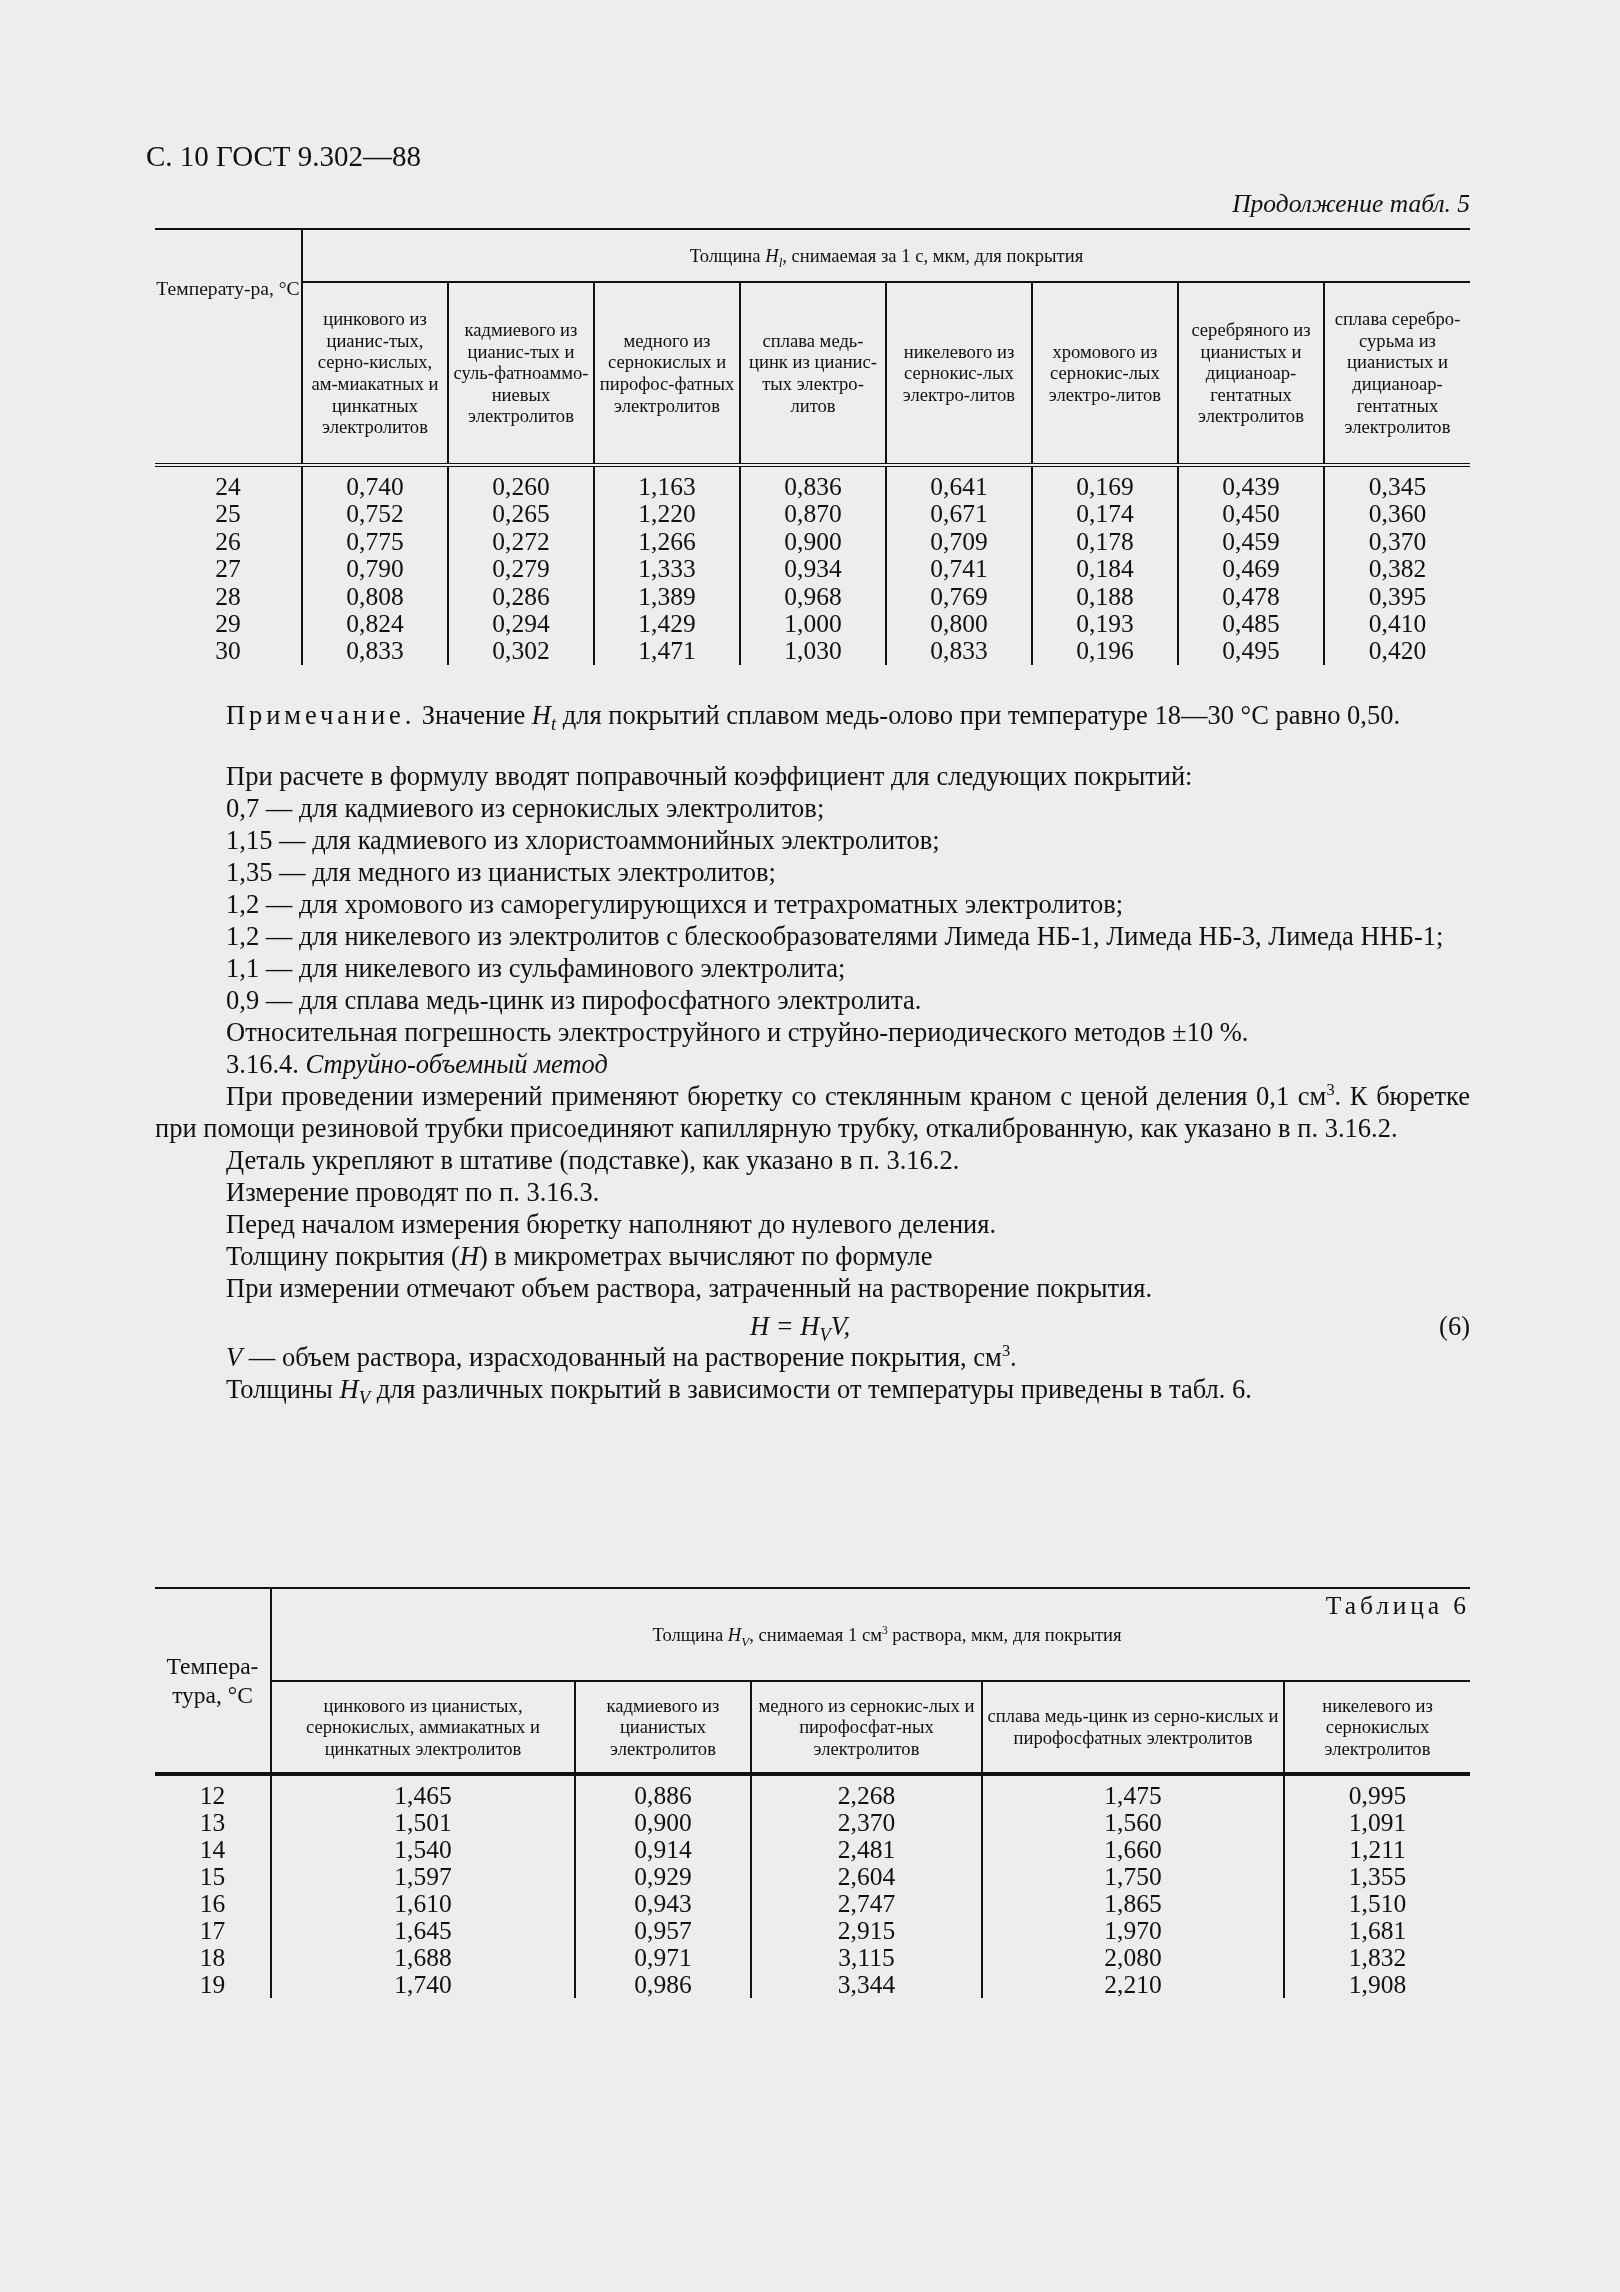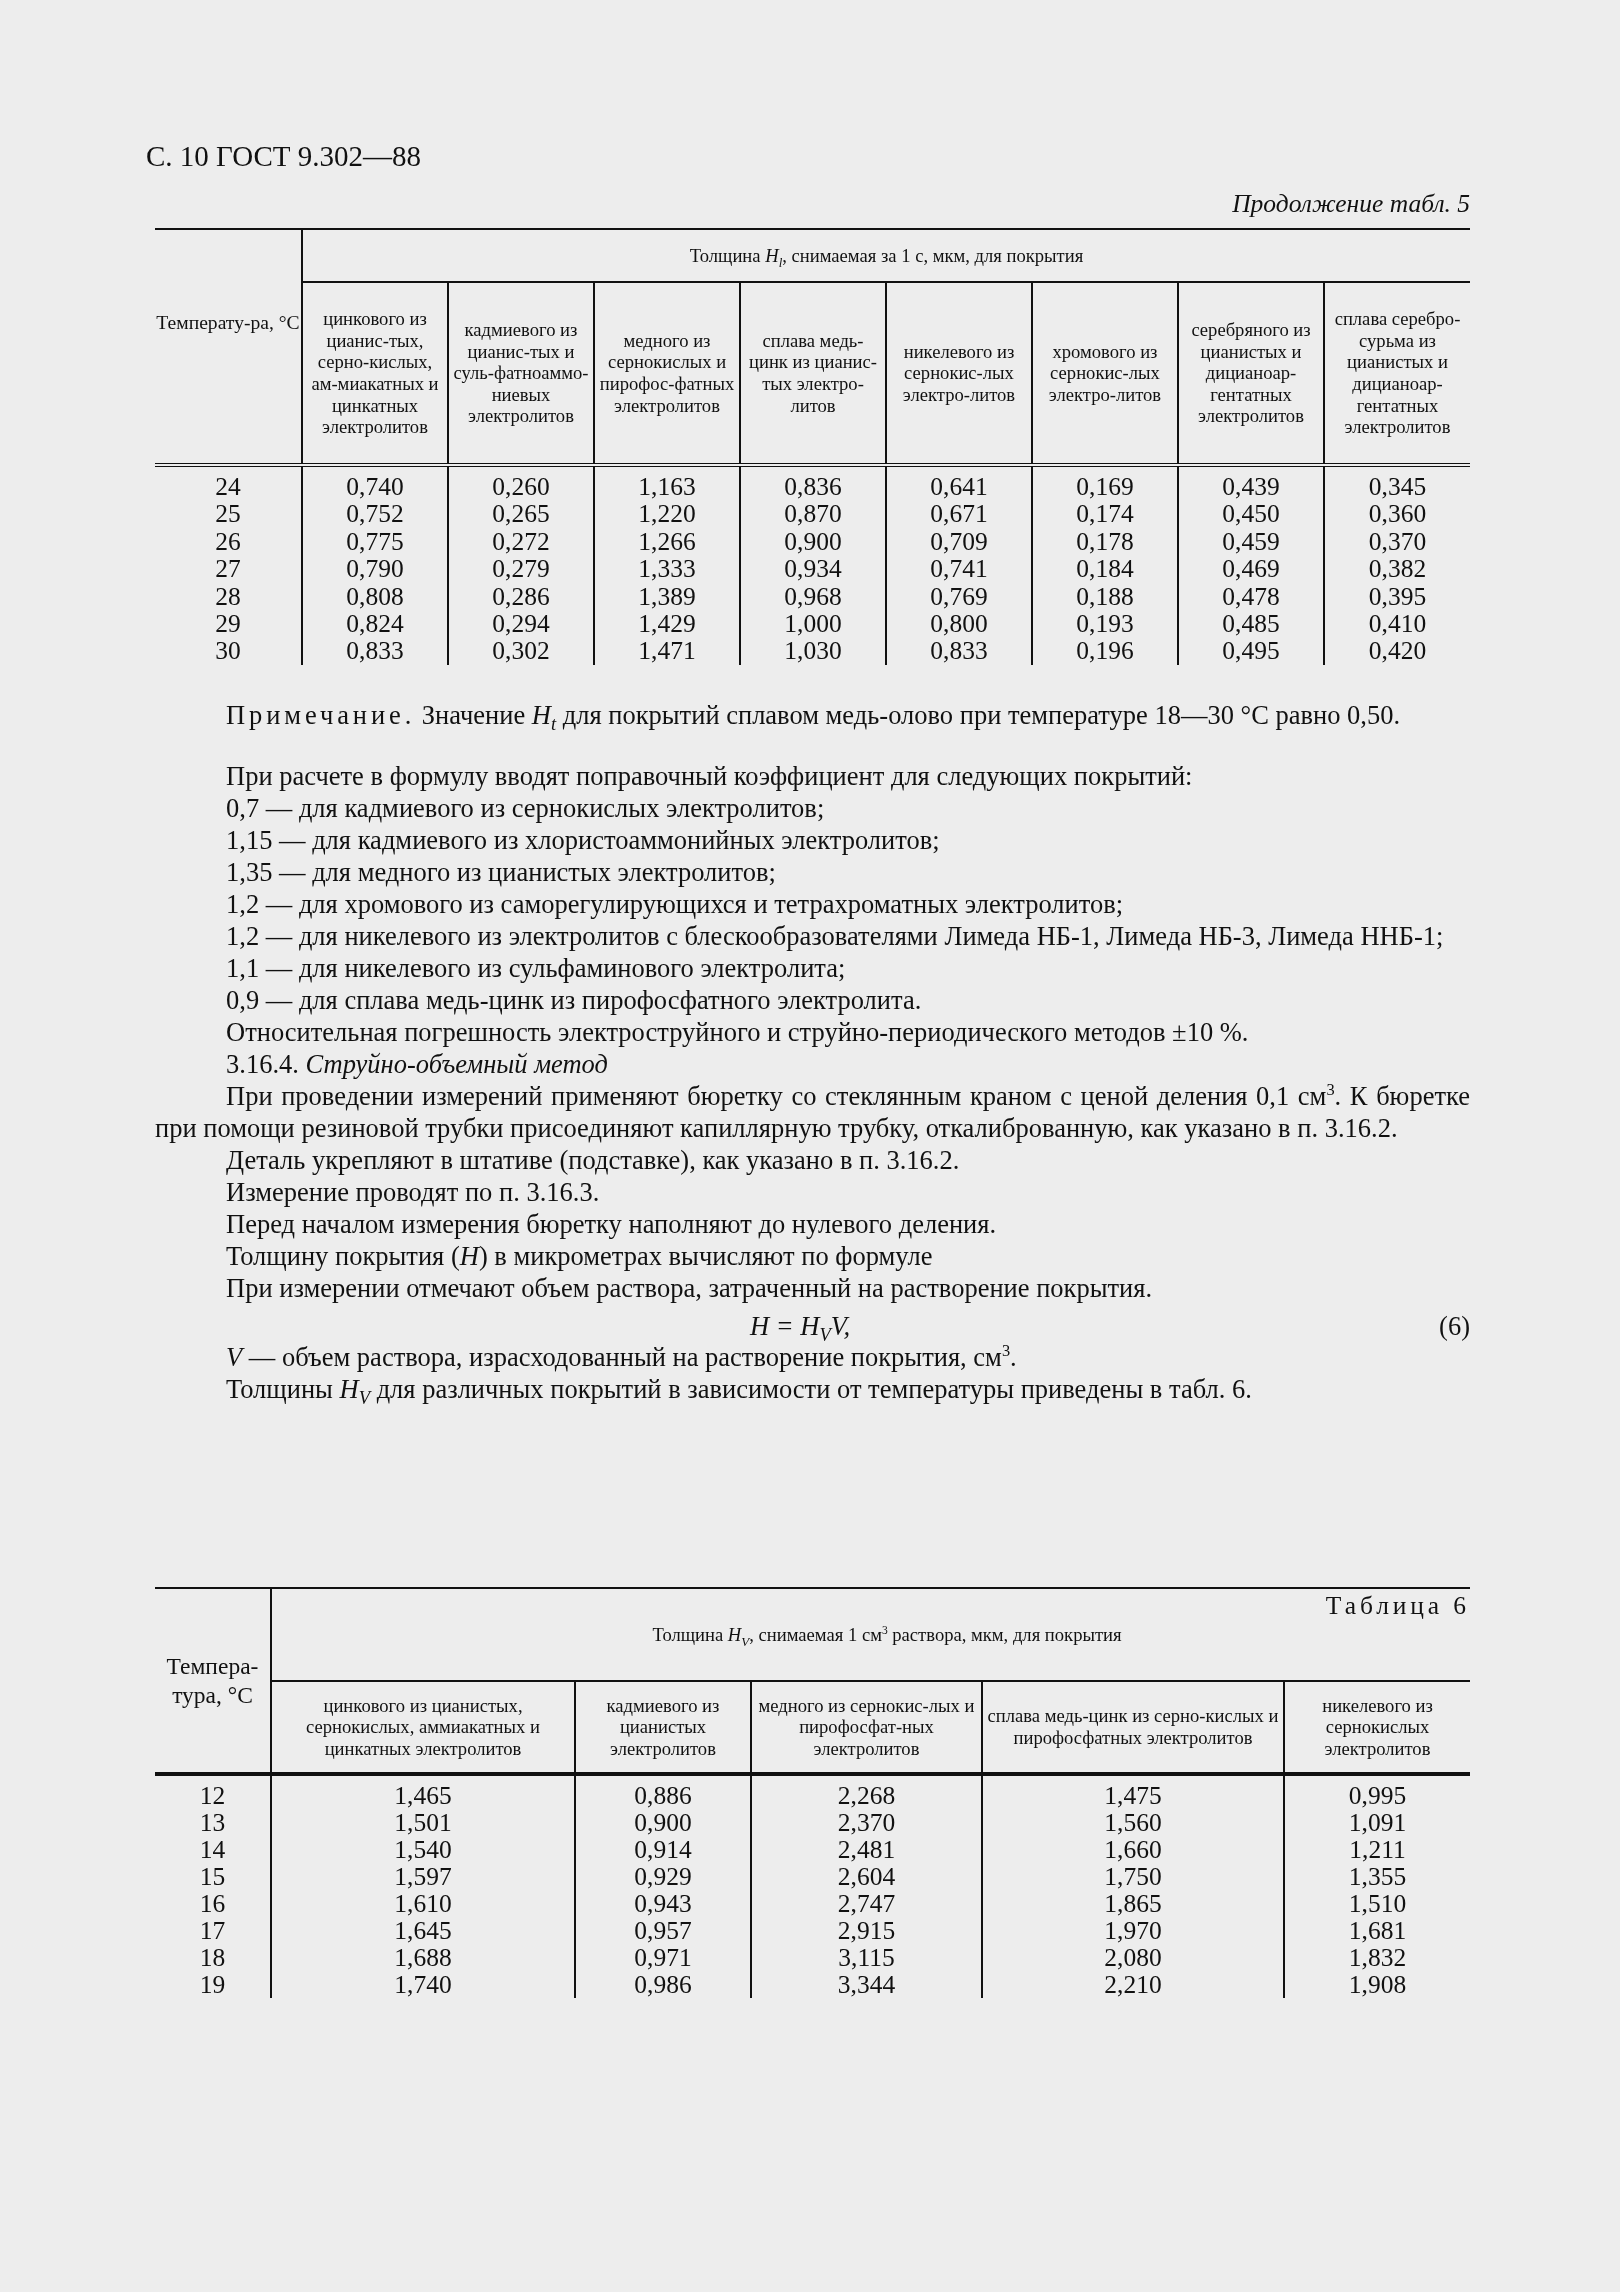--- a/index.html
+++ b/index.html
@@ -66,21 +66,21 @@
       <col style="width:146px">
       <col style="width:146px">
     <col style="width:146px">
       <col style="width:146px">
       <col style="width:146px">
       <col style="width:146px">
       <col style="width:146px">
   </colgroup>
   <thead>
     <tr class="hdr-top">
-      <th rowspan="2" class="temp-h" style="vertical-align:top;padding-top:82px;font-size:19.6px;">Температу-ра, °С</th>
+      <th rowspan="2" class="temp-h" style="vertical-align:top;padding-top:48px;font-size:19.6px;">Температу-ра, °С</th>
       <th colspan="8" class="vl span-h"><span>Толщина </span><span class="it">H</span><span class="sub">l</span><span>, снимаемая за 1 с, мкм, для покрытия</span></th>
     </tr>
     <tr id="t5-cols">
         <th class="vl sub-h">цинкового из цианис-тых, серно-кислых, ам-миакатных и цинкатных электролитов</th>
         <th class="vl sub-h">кадмиевого из цианис-тых и суль-фатноаммо-ниевых электролитов</th>
         <th class="vl sub-h">медного из сернокислых и пирофос-фатных электролитов</th>
         <th class="vl sub-h">сплава медь-цинк из цианис-тых электро-литов</th>
         <th class="vl sub-h">никелевого из сернокис-лых электро-литов</th>
         <th class="vl sub-h">хромового из сернокис-лых электро-литов</th>
         <th class="vl sub-h">серебряного из цианистых и дицианоар-гентатных электролитов</th>

